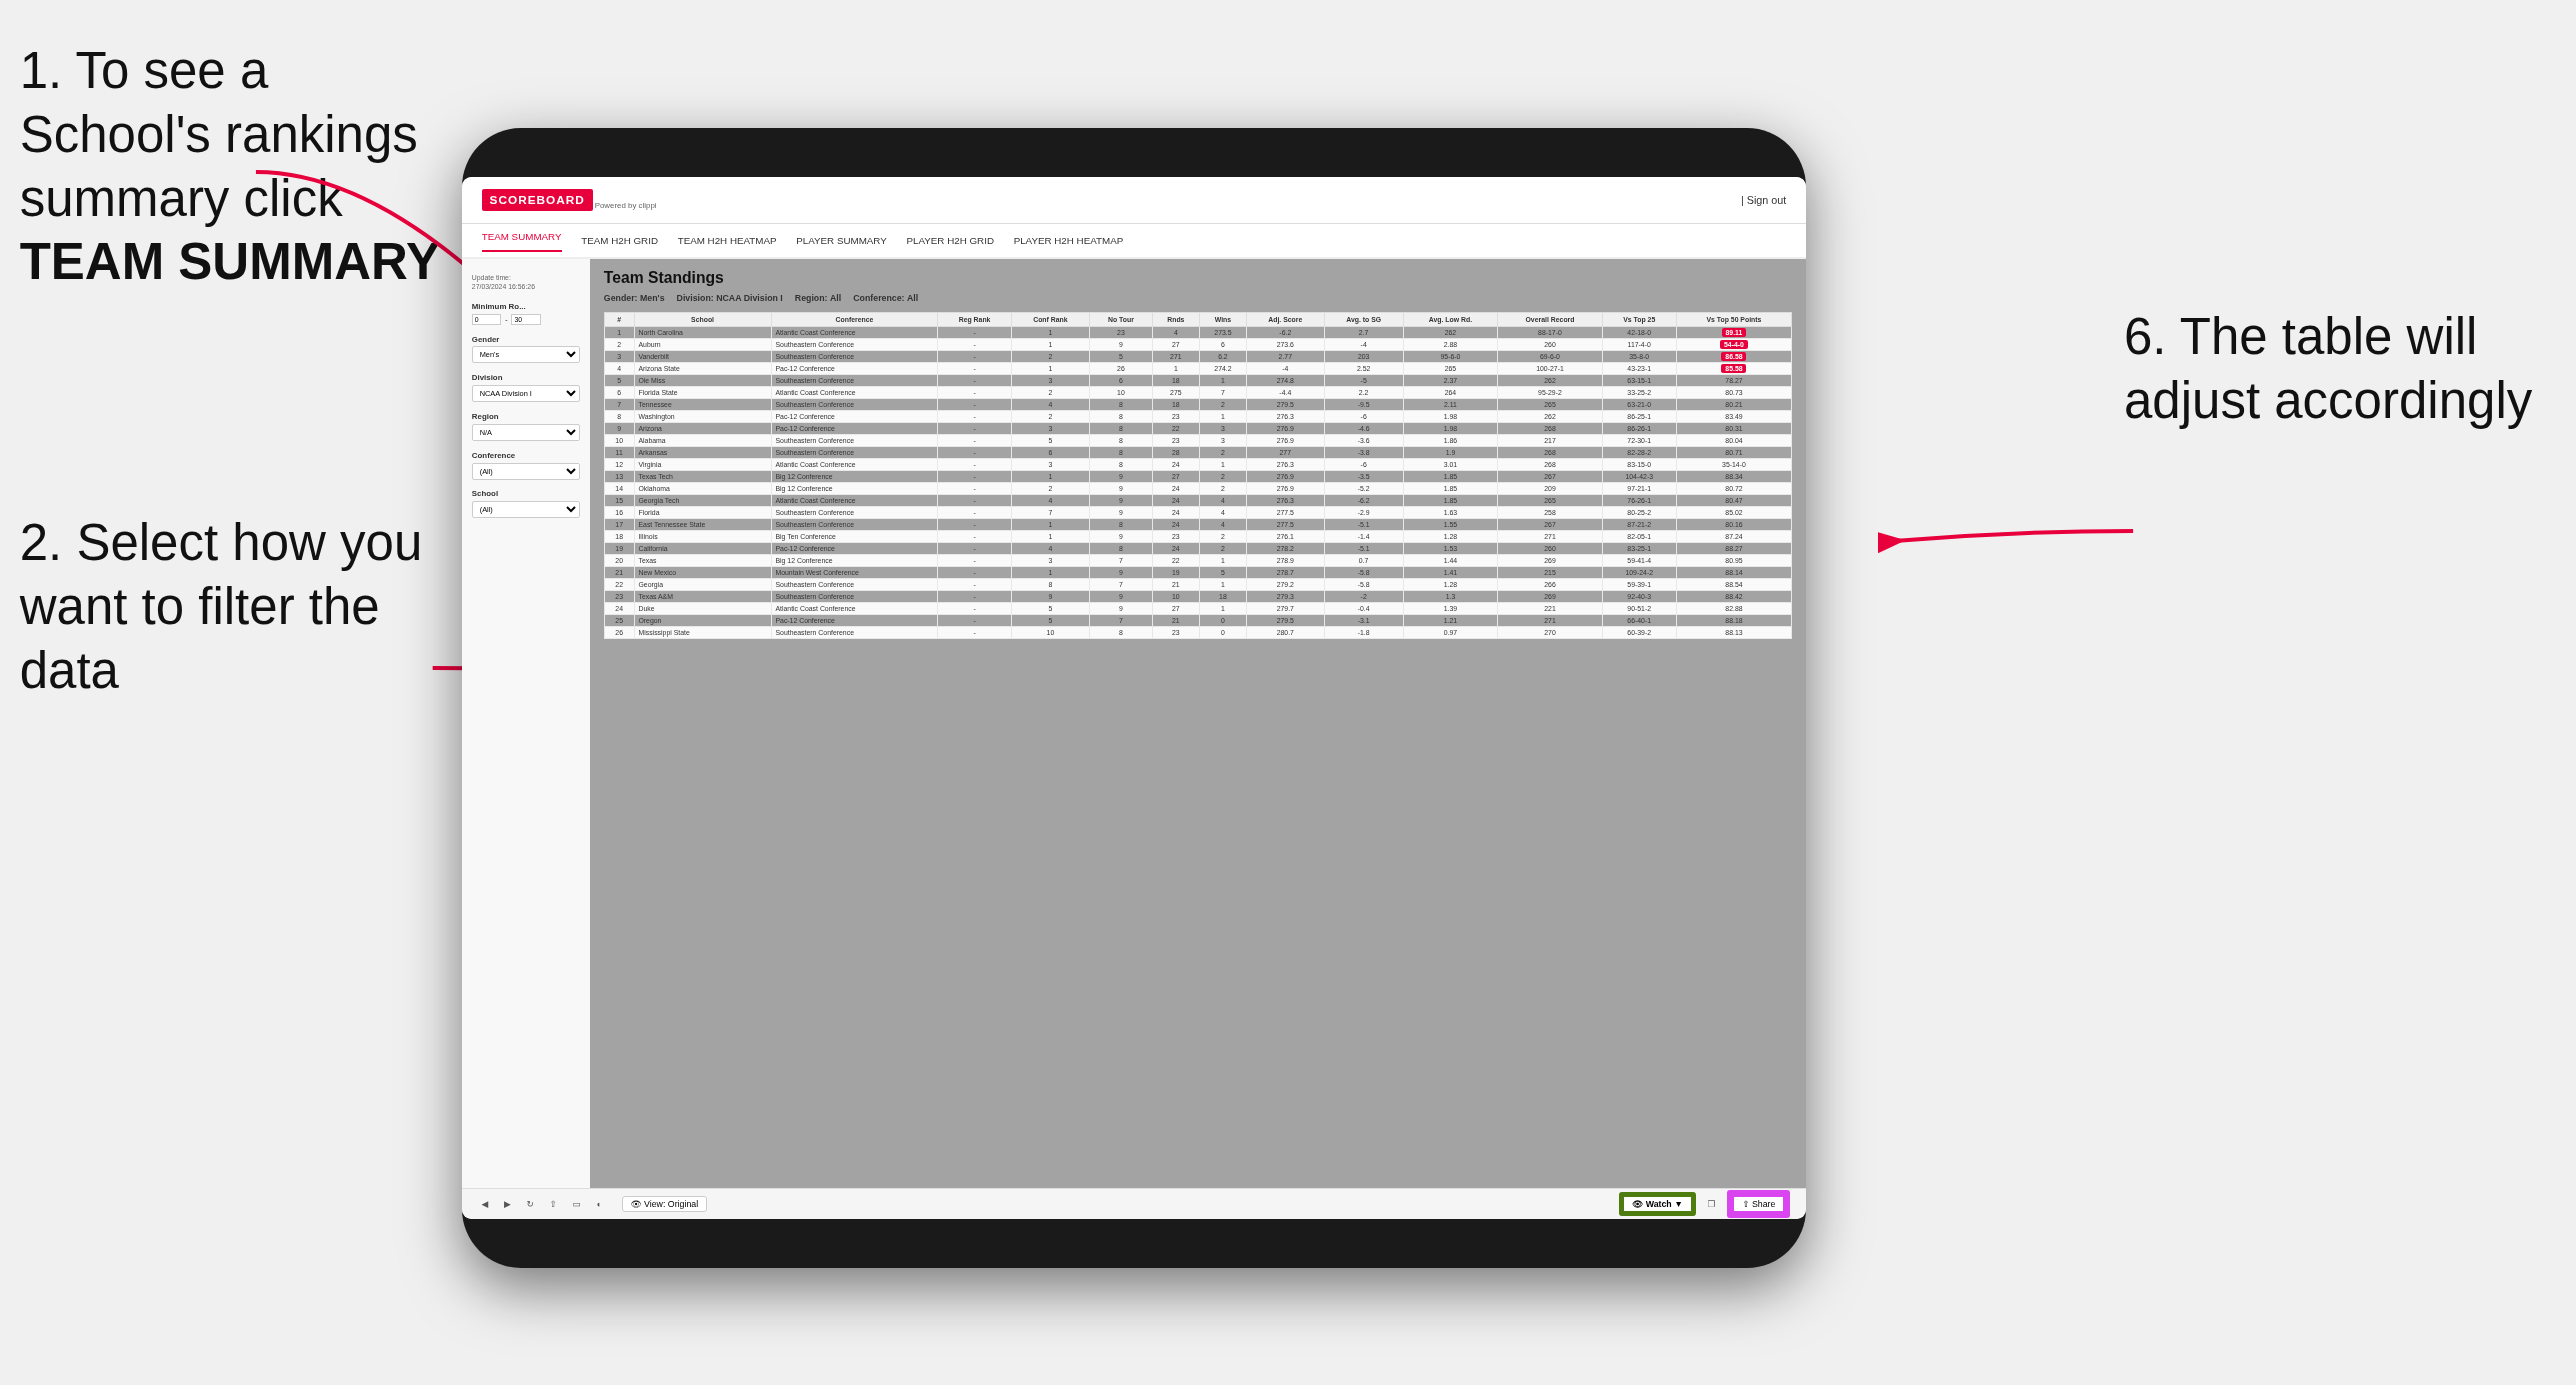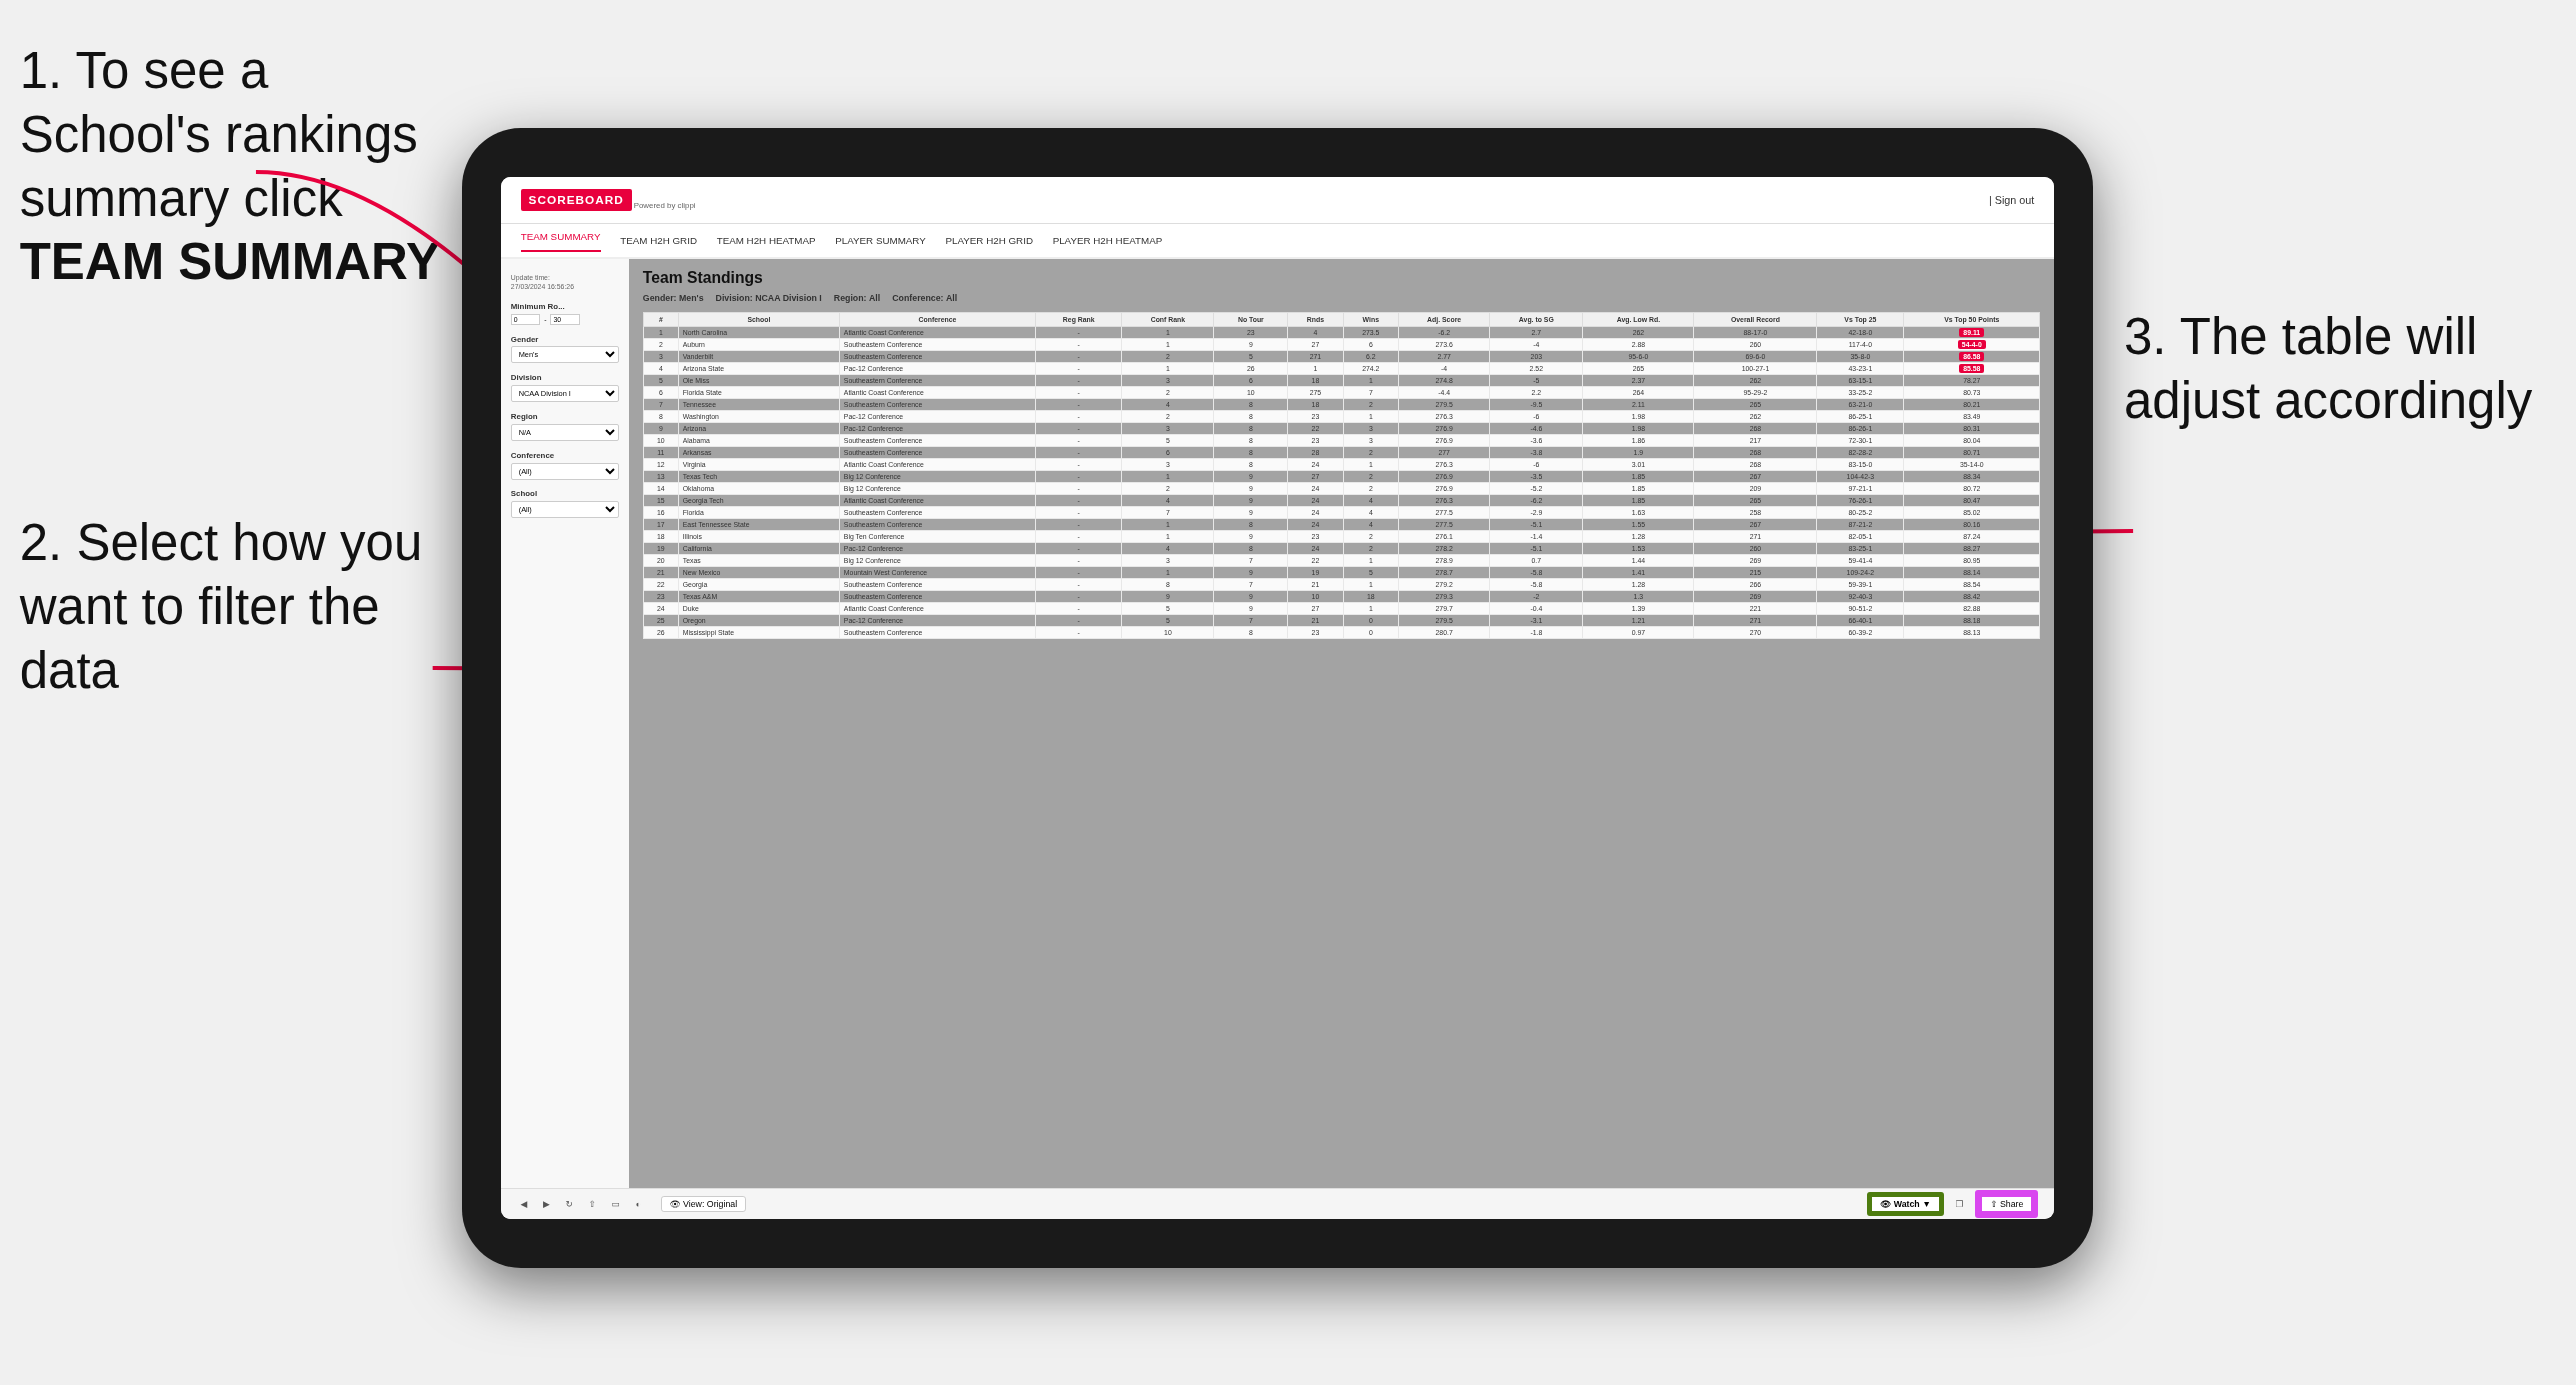--- a/index.html
+++ b/index.html
@@ -43,21 +43,21 @@
       color: #111;
       width: 413px;
       text-align: left;
     }
 
     
     .tablet-frame {
       position: absolute;
       top: 128px;
       left: 462px;
-      width: 1631px;
+      width: 1344px;
       height: 1140px;
       background: #1a1a1a;
       border-radius: 59px;
       box-shadow: 0 19.7px 59px rgba(0,0,0,0.5);
       display: flex;
       align-items: center;
       justify-content: center;
     }
 
     .tablet-screen {
@@ -343,21 +343,21 @@
 
 <div class="instruction-1">
   <span>1. To see a School's rankings summary click </span><strong>TEAM SUMMARY</strong>
 </div>
 
 <div class="instruction-2">
   <span>2. Select how you want to filter the data</span>
 </div>
 
 <div class="instruction-3">
-  <span>3. The table will adjust accordingly</span>
+  <span>6. The table will adjust accordingly</span>
 </div>
 
 <svg class="pink-arrow" style="position:absolute;top:152px;left:197px;width:393px;height:256px;" viewBox="0 0 400 260">
   <defs>
     <marker id="arrow1" markerWidth="8" markerHeight="8" refX="6" refY="3" orient="auto">
       <path d="M0,0 L0,6 L8,3 z" fill="#e8003d"></path>
     </marker>
   </defs>
   <path d="M60,20 Q200,20 370,210" stroke="#e8003d" stroke-width="4" fill="none" marker-end="url(#arrow1)"></path>
 </svg>

